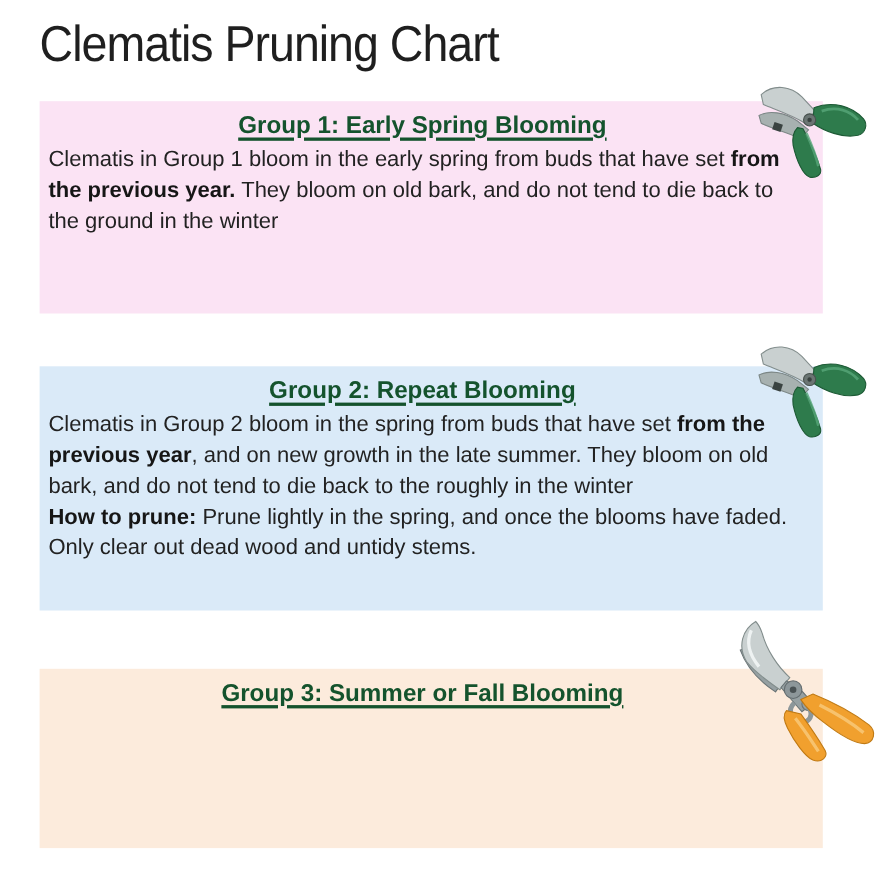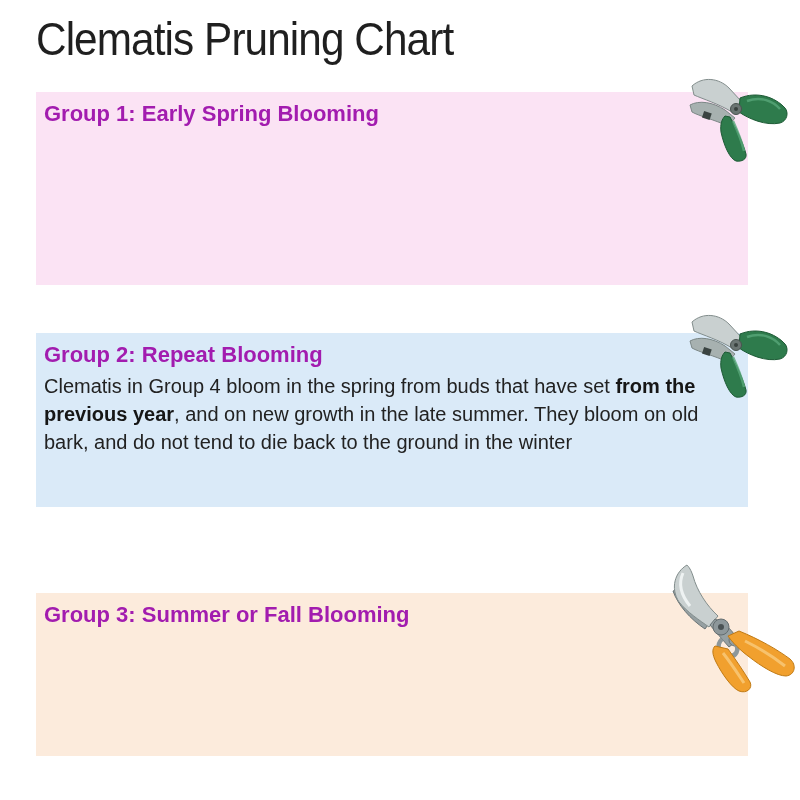--- a/index.html
+++ b/index.html
@@ -31,32 +31,34 @@
   }
 
   .group-box {
     position: absolute;
     left: 36px;
     width: 712px;
     box-sizing: border-box;
     padding: 7px 24px 8px 8px;
   }
   .g1 { top: 92px;  height: 193px; background: var(--group1-bg, #fbe3f4); }
-  .g2 { top: 333px; height: 174px; background: var(--group2-bg, #daeaf8); }
-  .g3 { top: 593px; height: 163px; background: var(--group3-bg, #fcebdc); }
+  .g2 { top: 333px; height: 222px; background: var(--group2-bg, #daeaf8); }
+  .g3 { top: 608px; height: 163px; background: var(--group3-bg, #fcebdc); }
 
   .group-heading {
     margin: 0 0 2px 0;
     font-size: 22px;
     line-height: 30px;
     font-weight: bold;
+    text-decoration: underline;
     text-decoration-thickness: 2.5px;
     text-underline-offset: 4px;
-    color: #a21caf;
+    color: #14532d;
     white-space: nowrap;
+    text-align: center;
   }
   .group-text {
     margin: 0;
     font-size: 20px;
     line-height: 28px;
     color: #222222;
   }
   .g3 .group-desc { max-width: 620px; }
   .group-text b { color: #161616; }
 
@@ -75,25 +77,27 @@
   .blade-dark    { fill: #a7b1b0; stroke: #7c8786; stroke-width: 1; }
   .metal-mid     { fill: #96a0a2; stroke: #6a7476; stroke-width: 1; }
 </style>
 </head>
 <body>
 
 <h1 class="page-title">Clematis Pruning Chart</h1>
 
 <section class="group-box g1">
   <h2 class="group-heading">Group 1: Early Spring Blooming</h2>
+  <p class="group-text group-desc"><span>Clematis in Group 1 bloom in the early spring from buds that have set </span><b>from the previous year.</b><span> They bloom on old bark, and do not tend to die back to the ground in the winter</span></p>
 </section>
 
 <section class="group-box g2">
   <h2 class="group-heading">Group 2: Repeat Blooming</h2>
-  <p class="group-text group-desc"><span>Clematis in Group 4 bloom in the spring from buds that have set </span><b>from the previous year</b><span>, and on new growth in the late summer. They bloom on old bark, and do not tend to die back to the ground in the winter</span></p>
+  <p class="group-text group-desc"><span>Clematis in Group 2 bloom in the spring from buds that have set </span><b>from the previous year</b><span>, and on new growth in the late summer. They bloom on old bark, and do not tend to die back to the roughly in the winter</span></p>
+  <p class="group-text group-prune"><b>How to prune:</b><span> Prune lightly in the spring, and once the blooms have faded. Only clear out dead wood and untidy stems.</span></p>
 </section>
 
 <section class="group-box g3">
   <h2 class="group-heading">Group 3: Summer or Fall Blooming</h2>
 </section>
 
 <div class="shears shears-1">
   <svg viewBox="0 0 104 102">
     <path class="blade-dark" d="M3,44 C12,39 26,41 38,49 L48,57 L41,65 C28,59 12,55 5,51 Z"></path>
     <path class="blade-silver" d="M5,25 C16,15 32,17 42,27 L54,40 L45,51 C32,43 16,38 7,34 Z"></path>

